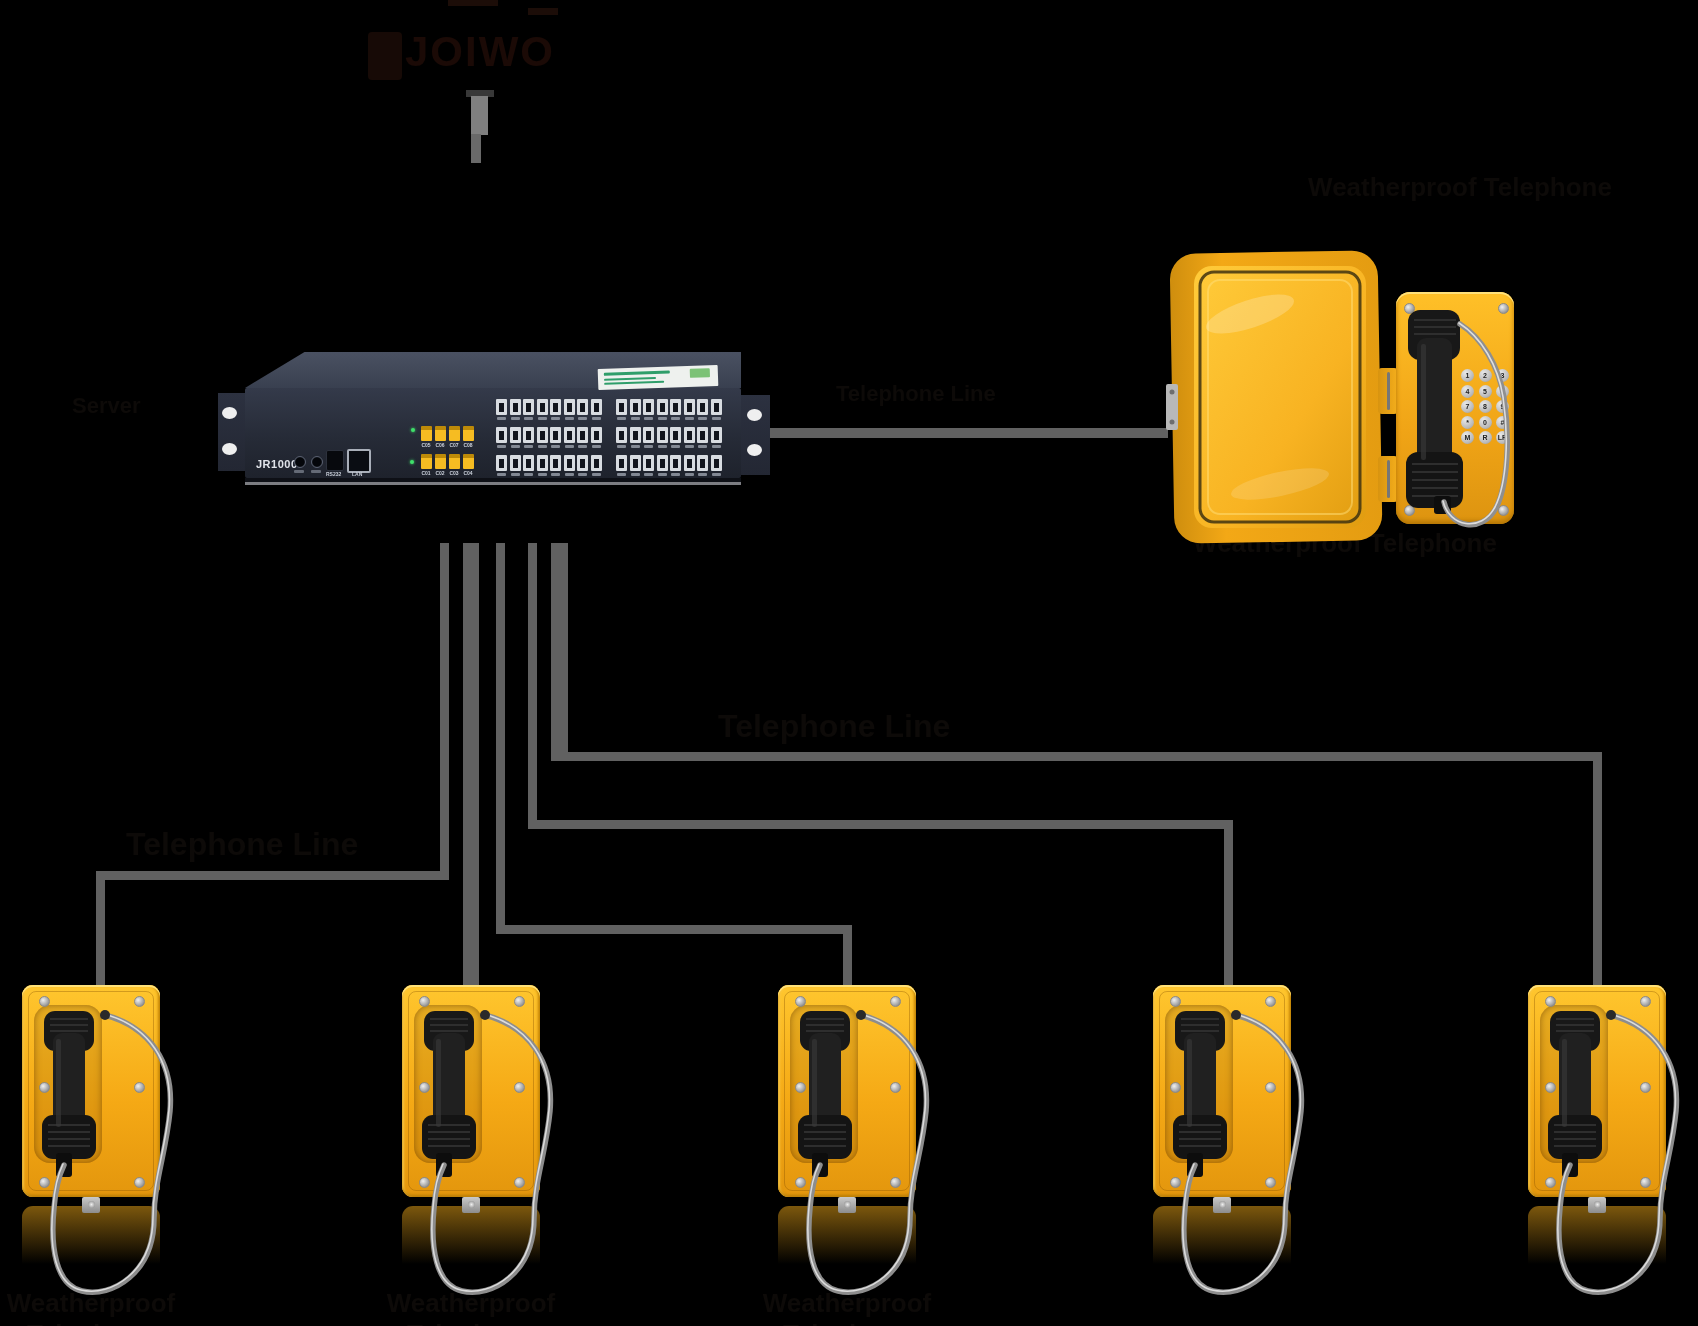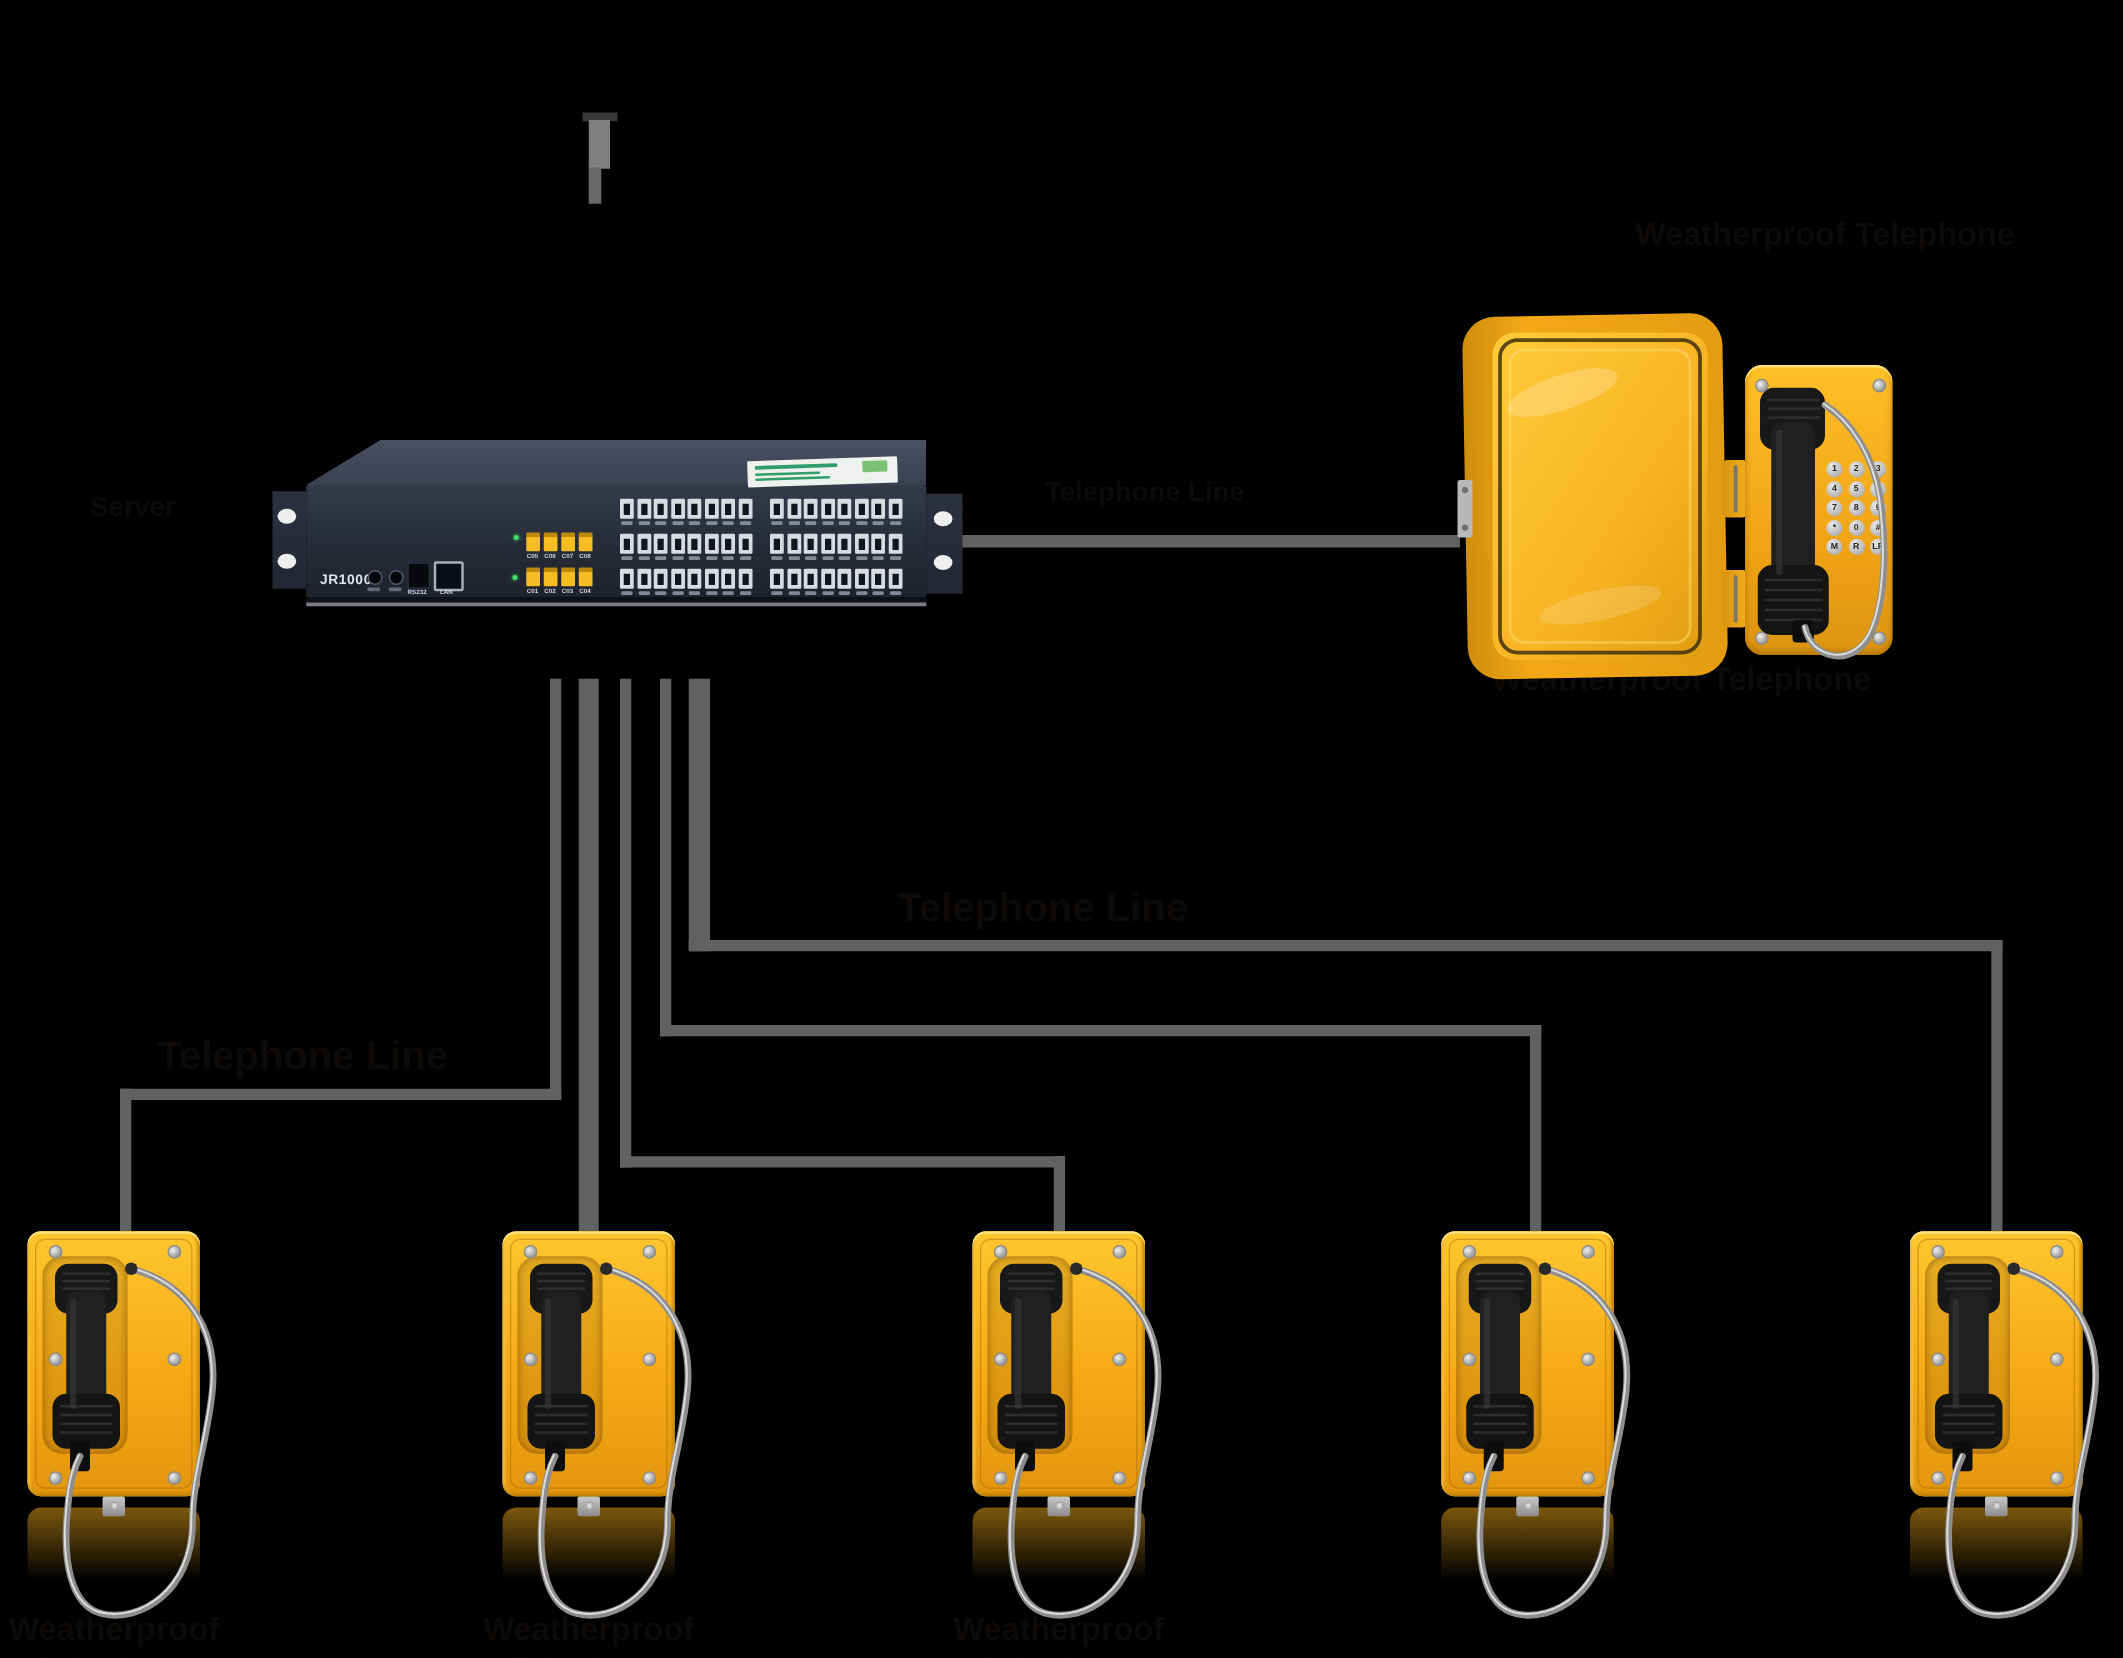--- a/index.html
+++ b/index.html
@@ -67,20 +67,26 @@
   .keypad{position:absolute;left:1461px;top:369px;width:54px;height:84px;z-index:3;}
   .key{position:absolute;width:13px;height:13px;border-radius:50%;
       background:radial-gradient(circle at 35% 30%,#e9e9e9,#b9b9b9 65%,#8d8d8d);
       color:#222;font-size:7px;font-weight:bold;text-align:center;line-height:13px;}
 </style>
 </head>
 <body>
 
 <div id="stage">
 
+  <div class="abs" style="left:355px;top:0;width:230px;height:95px;">
+    <div class="abs" style="left:93px;top:0;width:50px;height:6px;background:#1c0d08;"></div>
+    <div class="abs" style="left:173px;top:8px;width:30px;height:7px;background:#1c0d08;"></div>
+    <div class="abs" style="left:13px;top:32px;width:34px;height:48px;background:#170a06;border-radius:4px;"></div>
+    <span class="abs" style="left:50px;top:28px;font-size:42px;font-weight:bold;letter-spacing:2px;color:#1b0a06;">JOIWO</span>
+  </div>
 
   <div class="abs" style="left:466px;top:90px;width:28px;height:7px;background:#383838;"></div>
   <div class="abs" style="left:471px;top:96px;width:17px;height:39px;background:#7f7f7f;"></div>
   <div class="abs" style="left:471px;top:134px;width:10px;height:29px;background:#696969;"></div>
 
   <div class="lbl" style="left:72px;top:393px;font-size:22px;">Server</div>
   <div class="lbl" style="left:836px;top:381px;font-size:22px;">Telephone Line</div>
   <div class="lbl" style="left:718px;top:708px;font-size:32px;">Telephone Line</div>
   <div class="lbl" style="left:126px;top:826px;font-size:32px;">Telephone Line</div>
   <div class="lbl" style="left:1300px;top:172px;width:320px;text-align:center;font-size:26px;">Weatherproof Telephone</div>

